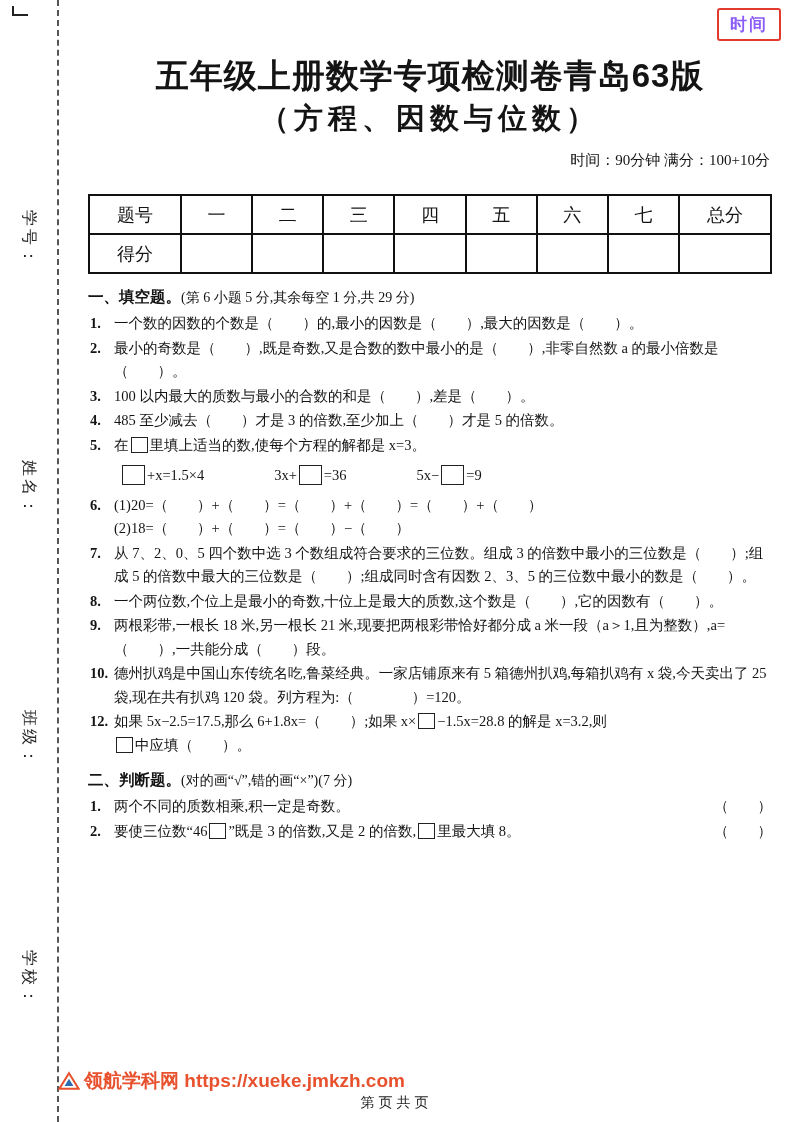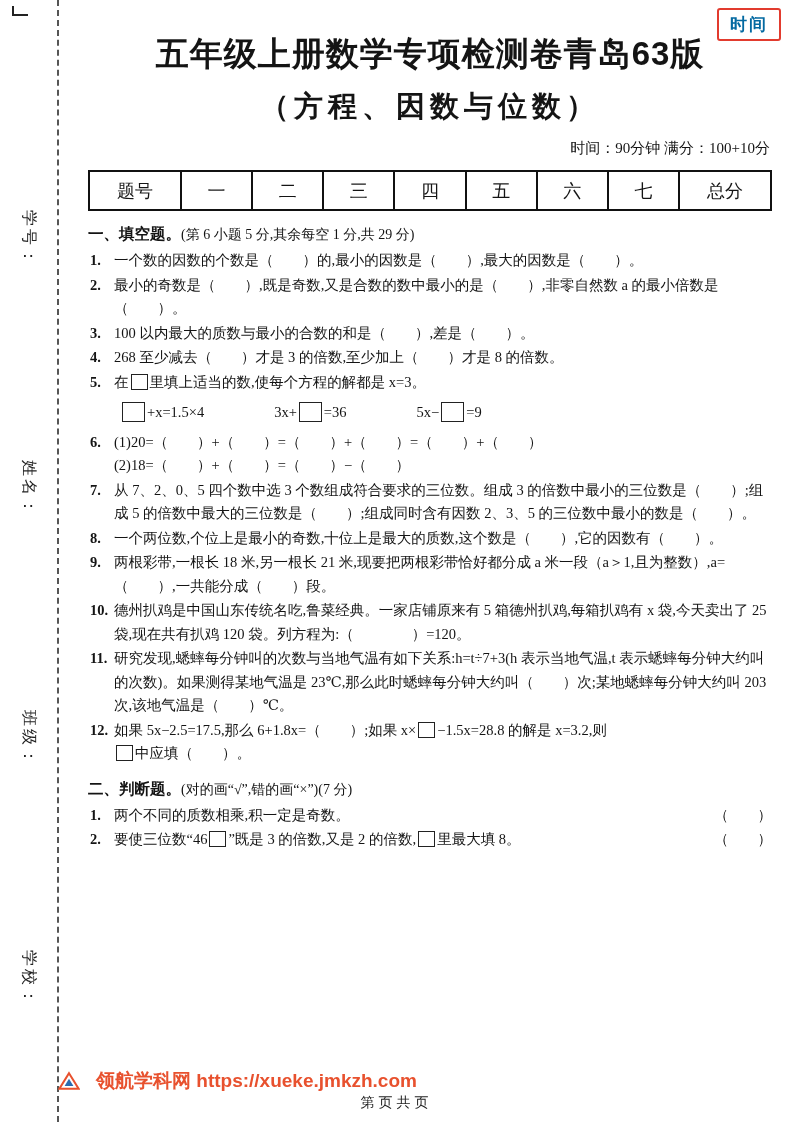--- a/index.html
+++ b/index.html
@@ -7,50 +7,50 @@
   body { width:793px; height:1122px; font-family:"Liberation Serif","DejaVu Serif",serif; color:#141414; }
   .page { position:relative; width:793px; height:1122px; background:#fff; overflow:hidden; }
 
   
   .bind-line { position:absolute; left:57px; top:0; height:100%; border-left:2px dashed #555; }
   .corner-mark { position:absolute; left:12px; top:6px; width:16px; height:10px; border-left:2px solid #222; border-bottom:2px solid #222; }
   .side-label { position:absolute; width:120px; left:-32px; text-align:center; font-size:16px; letter-spacing:3px; color:#222; transform:rotate(90deg); }
   .sl1 { top:228px; } .sl2 { top:478px; } .sl3 { top:728px; } .sl4 { top:968px; }
 
   
-  .stamp { position:absolute; right:12px; top:8px; border:2.5px solid #e23b2e; color:#0369a1;
+  .stamp { position:absolute; right:12px; top:8px; border:2.5px solid #e23b2e; color:#8b5cf6;
            font-family:"Liberation Sans","DejaVu Sans",sans-serif; font-weight:bold; font-size:17px;
            padding:3px 11px; border-radius:3px; letter-spacing:2px; }
 
-  .content { position:absolute; left:88px; top:20px; width:684px; }
+  .content { position:absolute; left:88px; top:42px; width:684px; }
   .title { text-align:center; font-family:"Liberation Sans","DejaVu Sans",sans-serif; font-weight:900;
            font-size:33px; letter-spacing:1px; margin-top:12px; }
   .subtitle { text-align:center; font-family:"Liberation Sans","DejaVu Sans",sans-serif; font-weight:900;
-              font-size:29px; letter-spacing:5px; margin-top:10px; }
+              font-size:29px; letter-spacing:5px; margin-top:0; }
   .meta { text-align:right; font-size:15px; margin-top:12px; padding-right:2px; }
 
-  table.score { width:100%; border-collapse:collapse; table-layout:fixed; margin-top:12px;padding-left:24px; }
+  table.score { width:100%; border-collapse:collapse; table-layout:fixed; margin-top:24px;padding-left:24px; }
   table.score td { border:2px solid #111; height:39px; text-align:center; font-size:18px; }
 
   .sec-head { margin-top:13px; font-size:15.5px; }
   .sec-head b { font-family:"Liberation Sans","DejaVu Sans",sans-serif; font-weight:bold; }
   .sec-head .note { font-size:14px; }
 
   .qlist { margin-top:4px; }
   .q { position:relative; padding-left:26px; font-size:14.5px; line-height:23.5px; margin-top:1px; }
   .qn { position:absolute; left:2px; top:0; font-weight:bold; }
   .ql::after { content:""; display:block; clear:both; }
   .ql.eq { padding:7px 0 5px 6px; }
   .bx { display:inline-block; border:1.5px solid #222; background:#fff; }
   .bx.sm { width:17px; height:16px; vertical-align:-3px; margin:0 2px; }
   .bx.lg { width:23px; height:20px; vertical-align:-5px; margin:0 2px; }
   .gap { display:inline-block; width:70px; }
   .ans { float:right; }
 
-  .footer-site { position:absolute; left:58px; bottom:28px; display:flex; align-items:center; gap:16px;
+  .footer-site { position:absolute; left:58px; bottom:28px; display:flex; align-items:center; gap:4px;
                  font-family:"Liberation Sans","DejaVu Sans",sans-serif; font-weight:bold; font-size:19px; color:#e8512e; }
   .page-num { position:absolute; bottom:10px; left:0; width:100%; text-align:center; font-size:14px; letter-spacing:4px; color:#222; }
 </style>
 </head>
 <body>
 
 <div class="page">
 
   <span class="corner-mark"></span>
   <div class="bind-line"></div>
@@ -85,20 +85,31 @@
             <td>题号</td>
             <td>一</td>
             <td>二</td>
             <td>三</td>
             <td>四</td>
             <td>五</td>
             <td>六</td>
             <td>七</td>
             <td>总分</td>
           </tr>
+      <tr>
+            <td>得分</td>
+            <td></td>
+            <td></td>
+            <td></td>
+            <td></td>
+            <td></td>
+            <td></td>
+            <td></td>
+            <td></td>
+          </tr>
     </tbody>
       </table>
 
     <div class="sec-head">
       <b>一、填空题。</b><span class="note">(第 6 小题 5 分,其余每空 1 分,共 29 分)</span>
     </div>
     <div class="qlist">
         <div class="q">
           <span class="qn">1.</span>
           <div class="ql "><span>一个数的因数的个数是（　　）的,最小的因数是（　　）,最大的因数是（　　）。</span></div>
@@ -106,21 +117,21 @@
         <div class="q">
           <span class="qn">2.</span>
           <div class="ql "><span>最小的奇数是（　　）,既是奇数,又是合数的数中最小的是（　　）,非零自然数 a 的最小倍数是（　　）。</span></div>
         </div>
         <div class="q">
           <span class="qn">3.</span>
           <div class="ql "><span>100 以内最大的质数与最小的合数的和是（　　）,差是（　　）。</span></div>
         </div>
         <div class="q">
           <span class="qn">4.</span>
-          <div class="ql "><span>268 至少减去（　　）才是 3 的倍数,至少加上（　　）才是 8 的倍数。</span></div>
+          <div class="ql "><span>485 至少减去（　　）才是 3 的倍数,至少加上（　　）才是 5 的倍数。</span></div>
         </div>
         <div class="q">
           <span class="qn">5.</span>
           <div class="ql "><span>在</span><span class="bx sm"></span><span>里填上适当的数,使每个方程的解都是 x=3。</span></div>
           <div class="ql eq"><span class="bx lg"></span><span>+x=1.5×4</span><span class="gap"></span><span>3x+</span><span class="bx lg"></span><span>=36</span><span class="gap"></span><span>5x−</span><span class="bx lg"></span><span>=9</span></div>
         </div>
         <div class="q">
           <span class="qn">6.</span>
           <div class="ql "><span>(1)20=（　　）+（　　）=（　　）+（　　）=（　　）+（　　）</span></div>
           <div class="ql "><span>(2)18=（　　）+（　　）=（　　）−（　　）</span></div>
@@ -133,24 +144,20 @@
           <span class="qn">8.</span>
           <div class="ql "><span>一个两位数,个位上是最小的奇数,十位上是最大的质数,这个数是（　　）,它的因数有（　　）。</span></div>
         </div>
         <div class="q">
           <span class="qn">9.</span>
           <div class="ql "><span>两根彩带,一根长 18 米,另一根长 21 米,现要把两根彩带恰好都分成 a 米一段（a＞1,且为整数）,a=（　　）,一共能分成（　　）段。</span></div>
         </div>
         <div class="q">
           <span class="qn">10.</span>
           <div class="ql "><span>德州扒鸡是中国山东传统名吃,鲁菜经典。一家店铺原来有 5 箱德州扒鸡,每箱扒鸡有 x 袋,今天卖出了 25 袋,现在共有扒鸡 120 袋。列方程为:（　　　　）=120。</span></div>
-        </div>
-        <div class="q">
-          <span class="qn">11.</span>
-          <div class="ql "><span>研究发现,蟋蟀每分钟叫的次数与当地气温有如下关系:h=t÷7+3(h 表示当地气温,t 表示蟋蟀每分钟大约叫的次数)。如果测得某地气温是 23℃,那么此时蟋蟀每分钟大约叫（　　）次;某地蟋蟀每分钟大约叫 203 次,该地气温是（　　）℃。</span></div>
         </div>
         <div class="q">
           <span class="qn">12.</span>
           <div class="ql "><span>如果 5x−2.5=17.5,那么 6+1.8x=（　　）;如果 x×</span><span class="bx sm"></span><span>−1.5x=28.8 的解是 x=3.2,则</span></div>
           <div class="ql "><span class="bx sm"></span><span>中应填（　　）。</span></div>
         </div>
       </div>
 
     <div class="sec-head">
       <b>二、判断题。</b><span class="note">(对的画“√”,错的画“×”)(7 分)</span>

